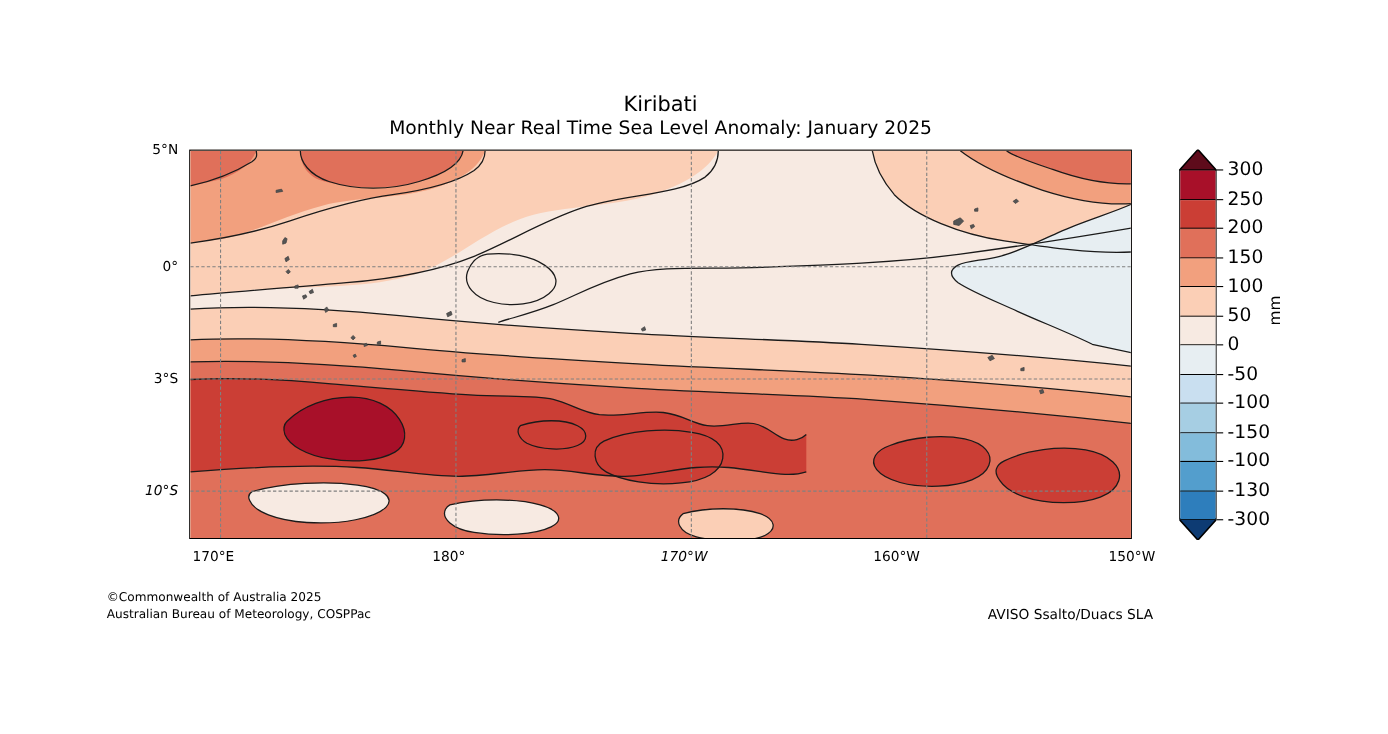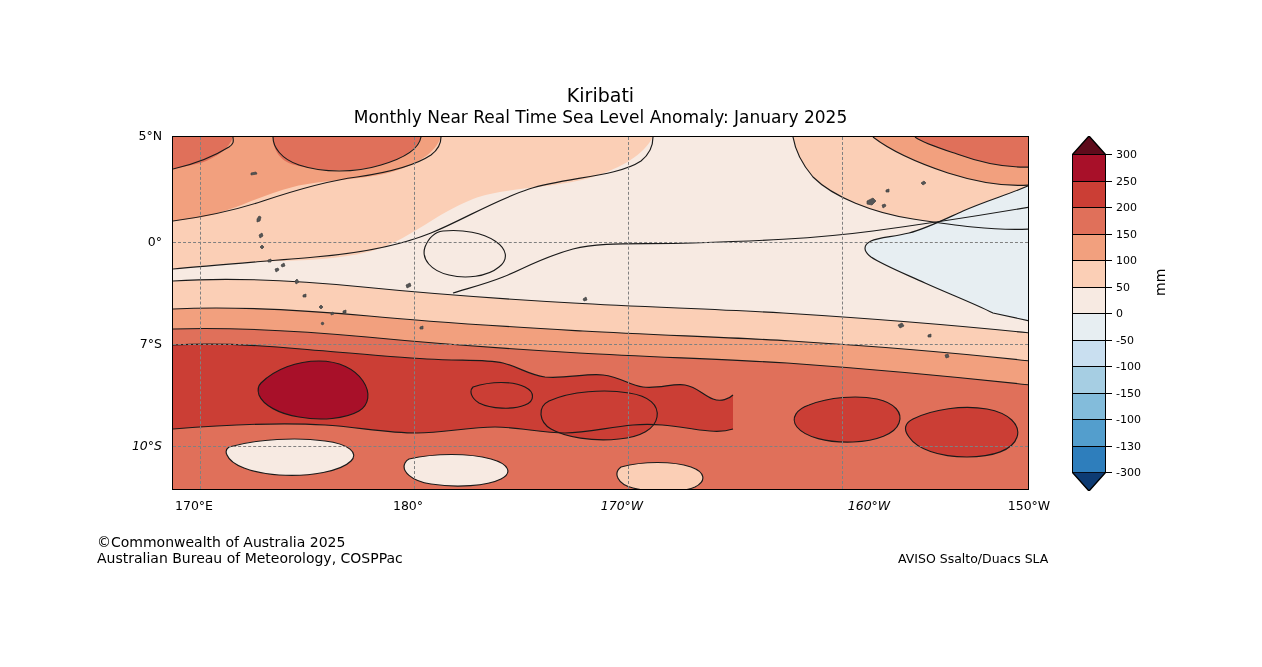--- a/index.html
+++ b/index.html
@@ -29,27 +29,27 @@
 
   
   .cbar-wrap{position:absolute;left:1072px;top:136px;width:34px;height:354px;}
   .cbar-body{position:absolute;left:0;top:18px;width:34px;height:318px;
              border:1.4px solid #000;box-sizing:border-box;}
   .cbar-cell{width:100%;height:26.5px;border-bottom:1.2px solid #000;box-sizing:border-box;}
   .cbar-cell:last-child{border-bottom:none;}
   .cbar-cap{position:absolute;left:0;width:34px;height:19px;}
   .cbar-cap svg{display:block;}
   .cbar-tick{position:absolute;left:34px;width:6px;height:0;border-top:1.3px solid #000;}
-  .cbar-lab{position:absolute;left:44px;font-size:11px;white-space:nowrap;
+  .cbar-lab{position:absolute;left:44px;font-size:17px;white-space:nowrap;
             transform:translateY(-50%);}
   .cbar-unit{position:absolute;left:1152px;top:296px;font-size:14px;
              transform:rotate(-90deg);transform-origin:left top;white-space:nowrap;}
 
   
-  .footer-left{position:absolute;left:97px;top:535px;font-size:14px;line-height:15.5px;}
+  .footer-left{position:absolute;left:97px;top:535px;font-size:11px;line-height:15.5px;}
   .footer-right{position:absolute;left:898px;top:551px;font-size:12.5px;}
 </style>
 </head>
 <body>
 
 <div class="figure">
 
   <div class="title-block">
     <div class="title-line1">Kiribati</div>
     <div class="title-line2">Monthly Near Real Time Sea Level Anomaly: January 2025</div>
@@ -251,27 +251,27 @@
     <div class="grid-line grid-v" style="left:241px;"></div>
     <div class="grid-line grid-v" style="left:455px;"></div>
     <div class="grid-line grid-v" style="left:669px;"></div>
     <div class="grid-line grid-h" style="top:105px;"></div>
     <div class="grid-line grid-h" style="top:207px;"></div>
     <div class="grid-line grid-h" style="top:309px;"></div>
   </div>
 
   <div class="ylab" style="left:100px;top:128px;width:62px;">5°N</div>
   <div class="ylab" style="left:100px;top:234px;width:62px;">0°</div>
-  <div class="ylab" style="left:100px;top:336px;width:62px;">7°S</div>
+  <div class="ylab" style="left:100px;top:336px;width:62px;">3°S</div>
   <div class="ylab" style="left:100px;top:438px;width:62px;font-style:italic;">10°S</div>
 
   <div class="xlab" style="left:149px;top:498px;width:90px;">170°E</div>
   <div class="xlab" style="left:363px;top:498px;width:90px;">180°</div>
   <div class="xlab" style="left:577px;top:498px;width:90px;font-style:italic;">170°W</div>
-  <div class="xlab" style="left:824px;top:498px;width:90px;font-style:italic;">160°W</div>
+  <div class="xlab" style="left:770px;top:498px;width:90px;">160°W</div>
   <div class="xlab" style="left:984px;top:498px;width:90px;">150°W</div>
 
   <div class="cbar-wrap">
 
     <div class="cbar-cap" style="top:0;">
       <svg width="34" height="19" viewBox="0 0 34 19">
         <polygon points="17,0 34,19 0,19" fill="#5e0b1b" stroke="#000" stroke-width="1.4"></polygon>
       </svg>
     </div>
 

